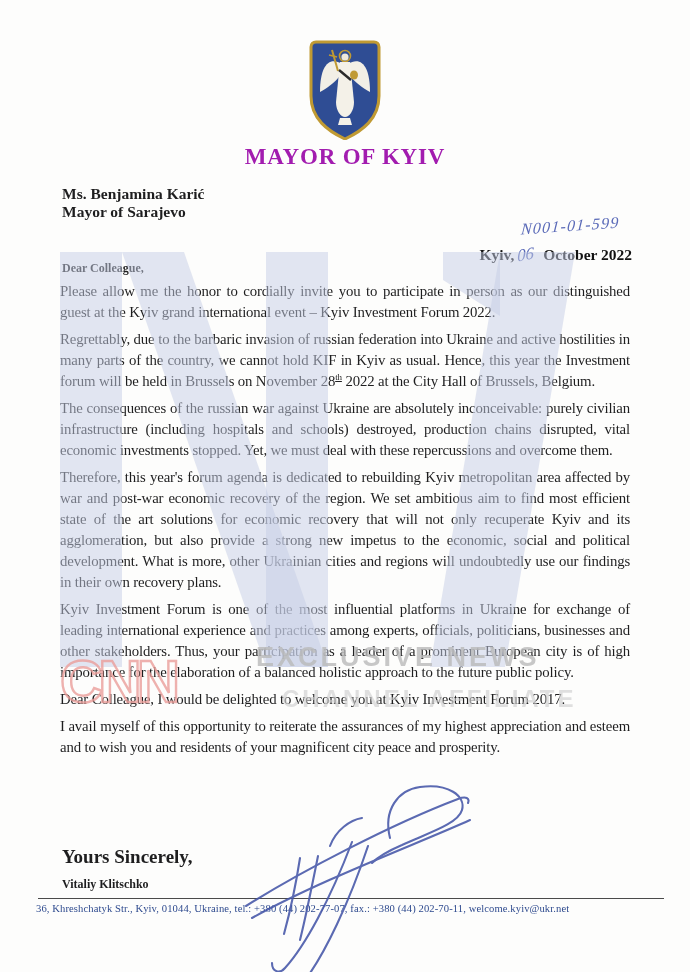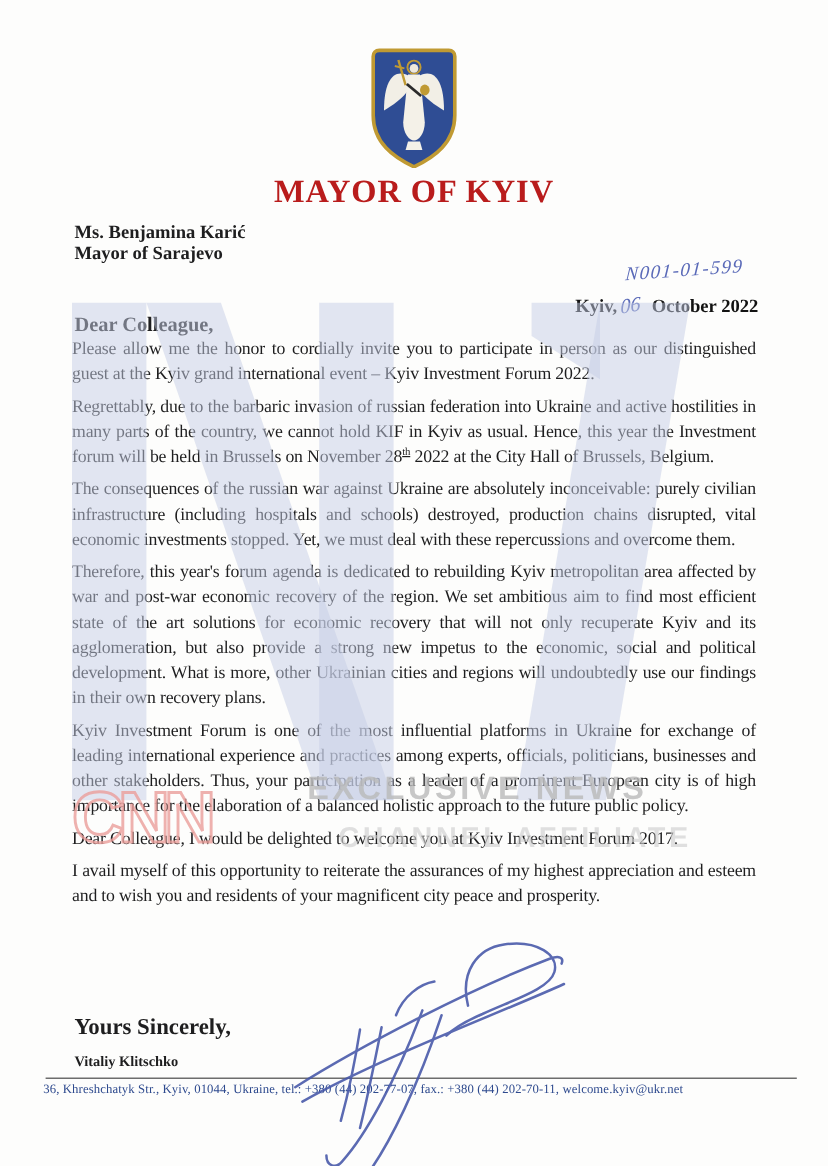--- a/index.html
+++ b/index.html
@@ -8,38 +8,38 @@
     width:690px;height:972px;
     background:#fdfdfc;
     overflow:hidden;
     font-family:"Liberation Serif", serif;
     color:#1e1e1f;
   }
   
   .crest{position:absolute;top:40px;left:50%;transform:translateX(-50%);z-index:2;}
   .org-title{
     position:absolute;top:144px;left:0;right:0;text-align:center;
-    font-weight:bold;font-size:27px;letter-spacing:.8px;color:#b91c1c;z-index:2;
+    font-weight:bold;font-size:23px;letter-spacing:.8px;color:#a21caf;z-index:2;
   }
   
   .recipient{position:absolute;top:185px;left:62px;z-index:2;}
   .recipient-name{font-weight:bold;font-size:15.5px;}
   .recipient-title{font-weight:bold;font-size:15.5px;}
   .ref-number{
     position:absolute;top:217px;right:70px;z-index:2;
     font-style:italic;font-size:16px;letter-spacing:1.2px;color:#5a6ab8;
     transform:rotate(-4deg) skewX(-8deg);
   }
   .date-line{position:absolute;top:245px;right:58px;z-index:2;font-weight:bold;font-size:15.5px;color:#121212;}
   .hand-day{
     display:inline-block;font-weight:normal;font-style:italic;font-size:17px;color:#5a6ab8;
     transform:rotate(-10deg) skewX(-10deg);margin:0 5px 0 3px;
   }
   
-  .salutation{position:absolute;top:261px;left:62px;font-weight:bold;font-size:17px;z-index:2;}
+  .salutation{position:absolute;top:261px;left:62px;font-weight:bold;font-size:12px;z-index:2;}
   .letter-body{
     position:absolute;top:281px;left:60px;width:570px;z-index:2;
     font-size:14.8px;line-height:21px;letter-spacing:-0.15px;
     text-align:justify;
   }
   .letter-body p{margin:0 0 6px 0;}
   .letter-body sup{font-size:9px;line-height:0;text-decoration:underline;}
   .valediction{position:absolute;top:846px;left:62px;font-weight:bold;font-size:19px;z-index:2;}
   .signatory{position:absolute;top:877px;left:62px;font-weight:bold;font-size:12px;z-index:2;}
   

